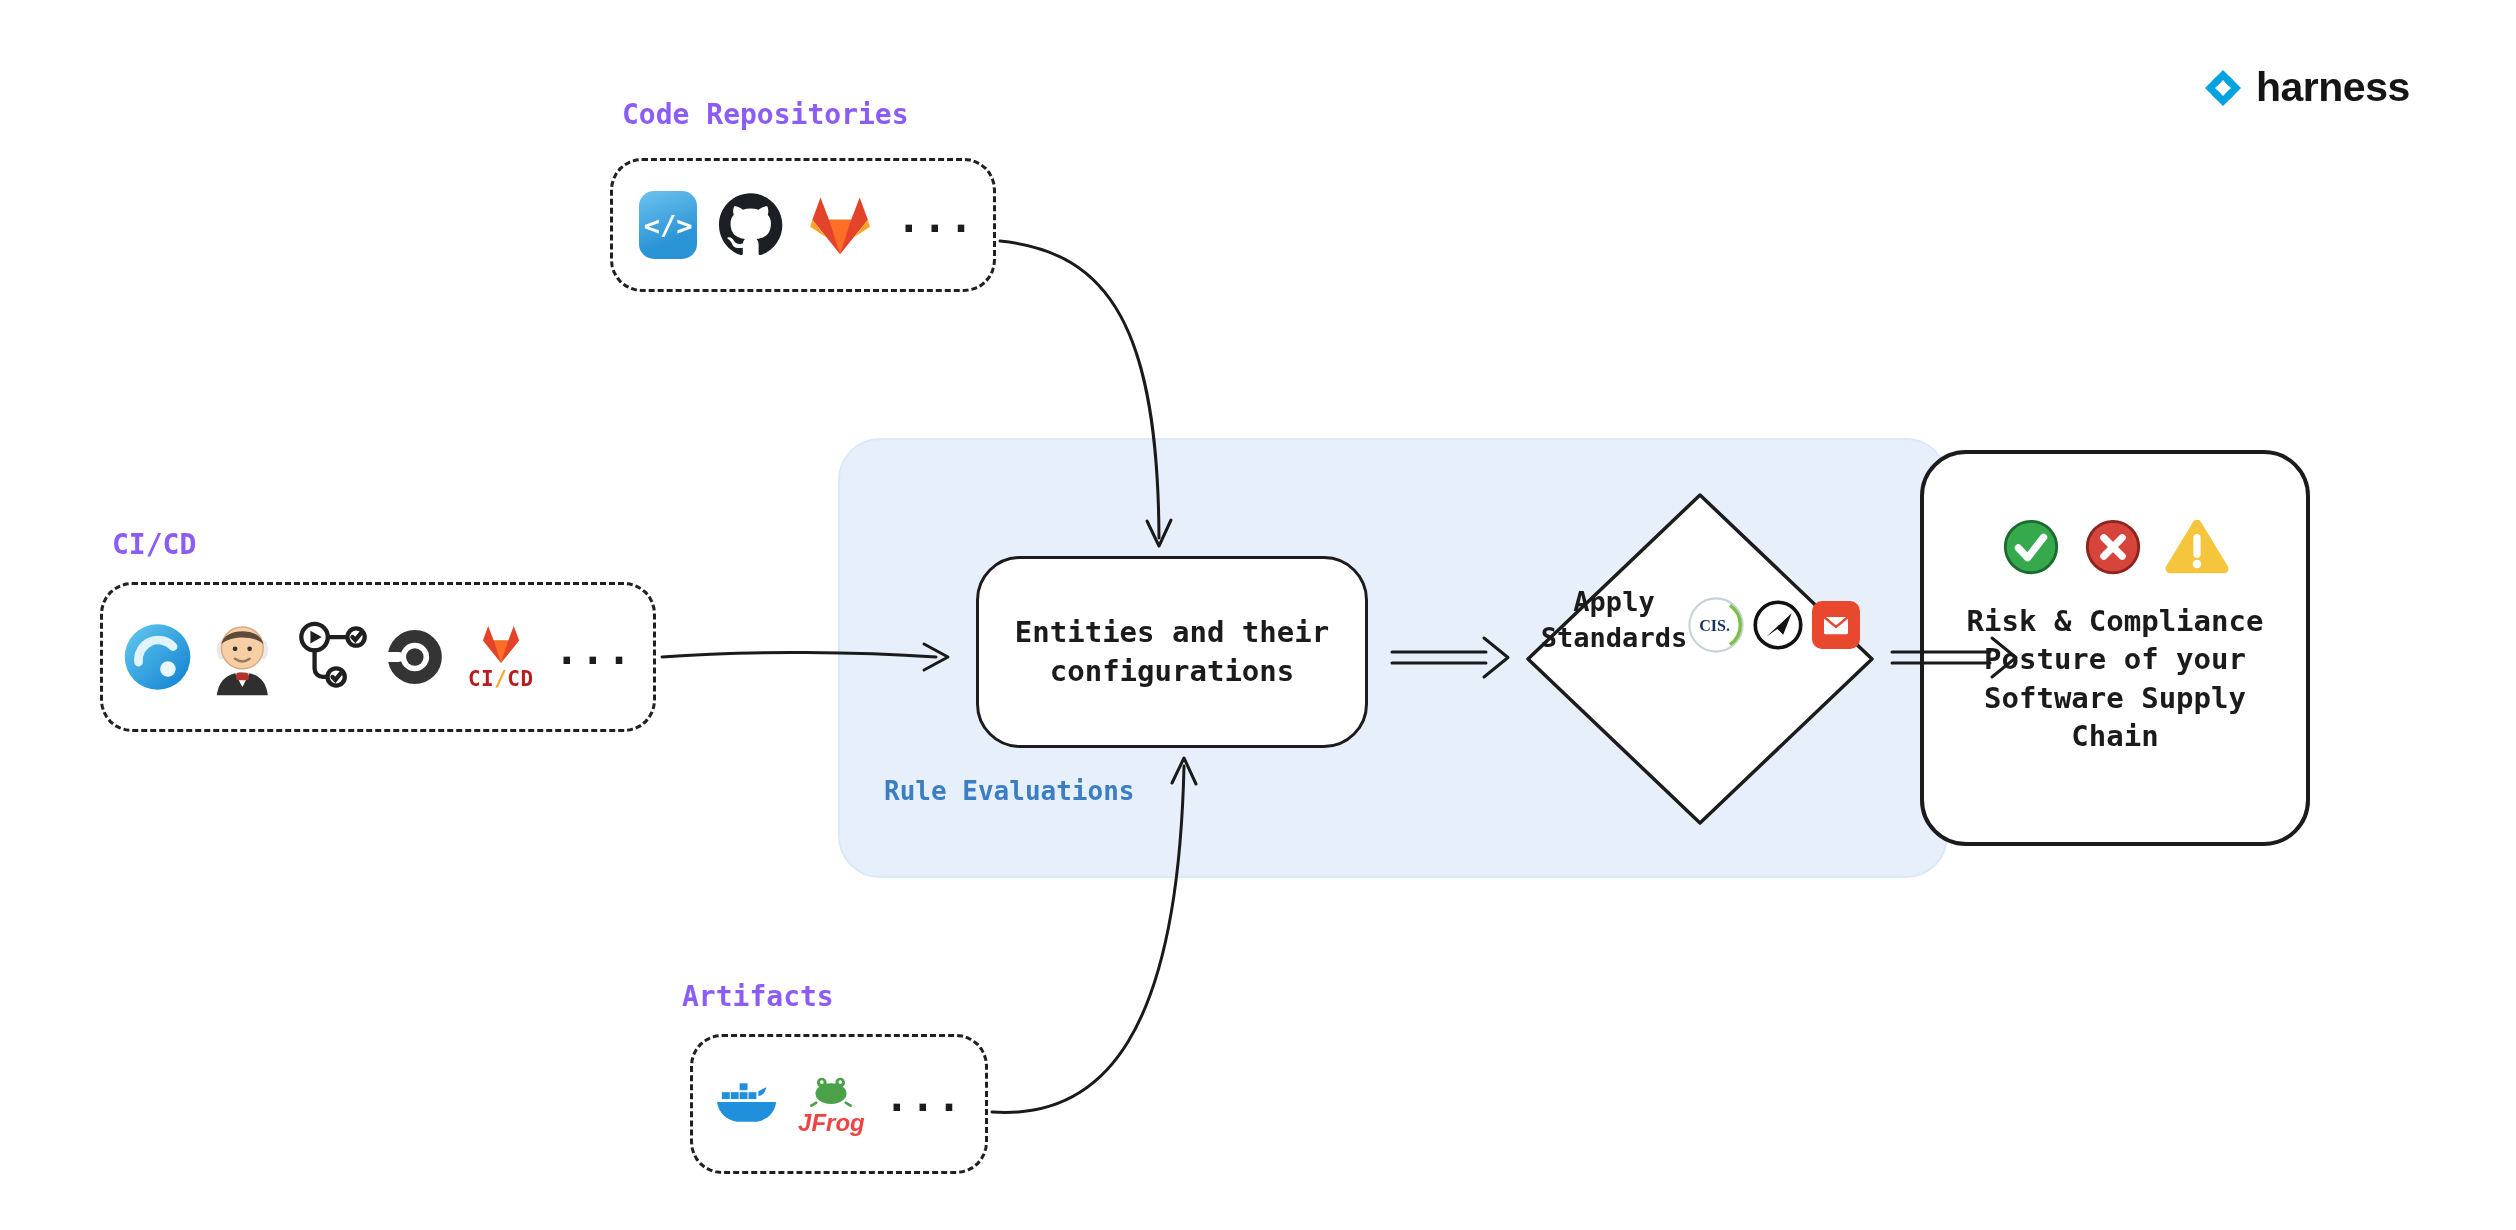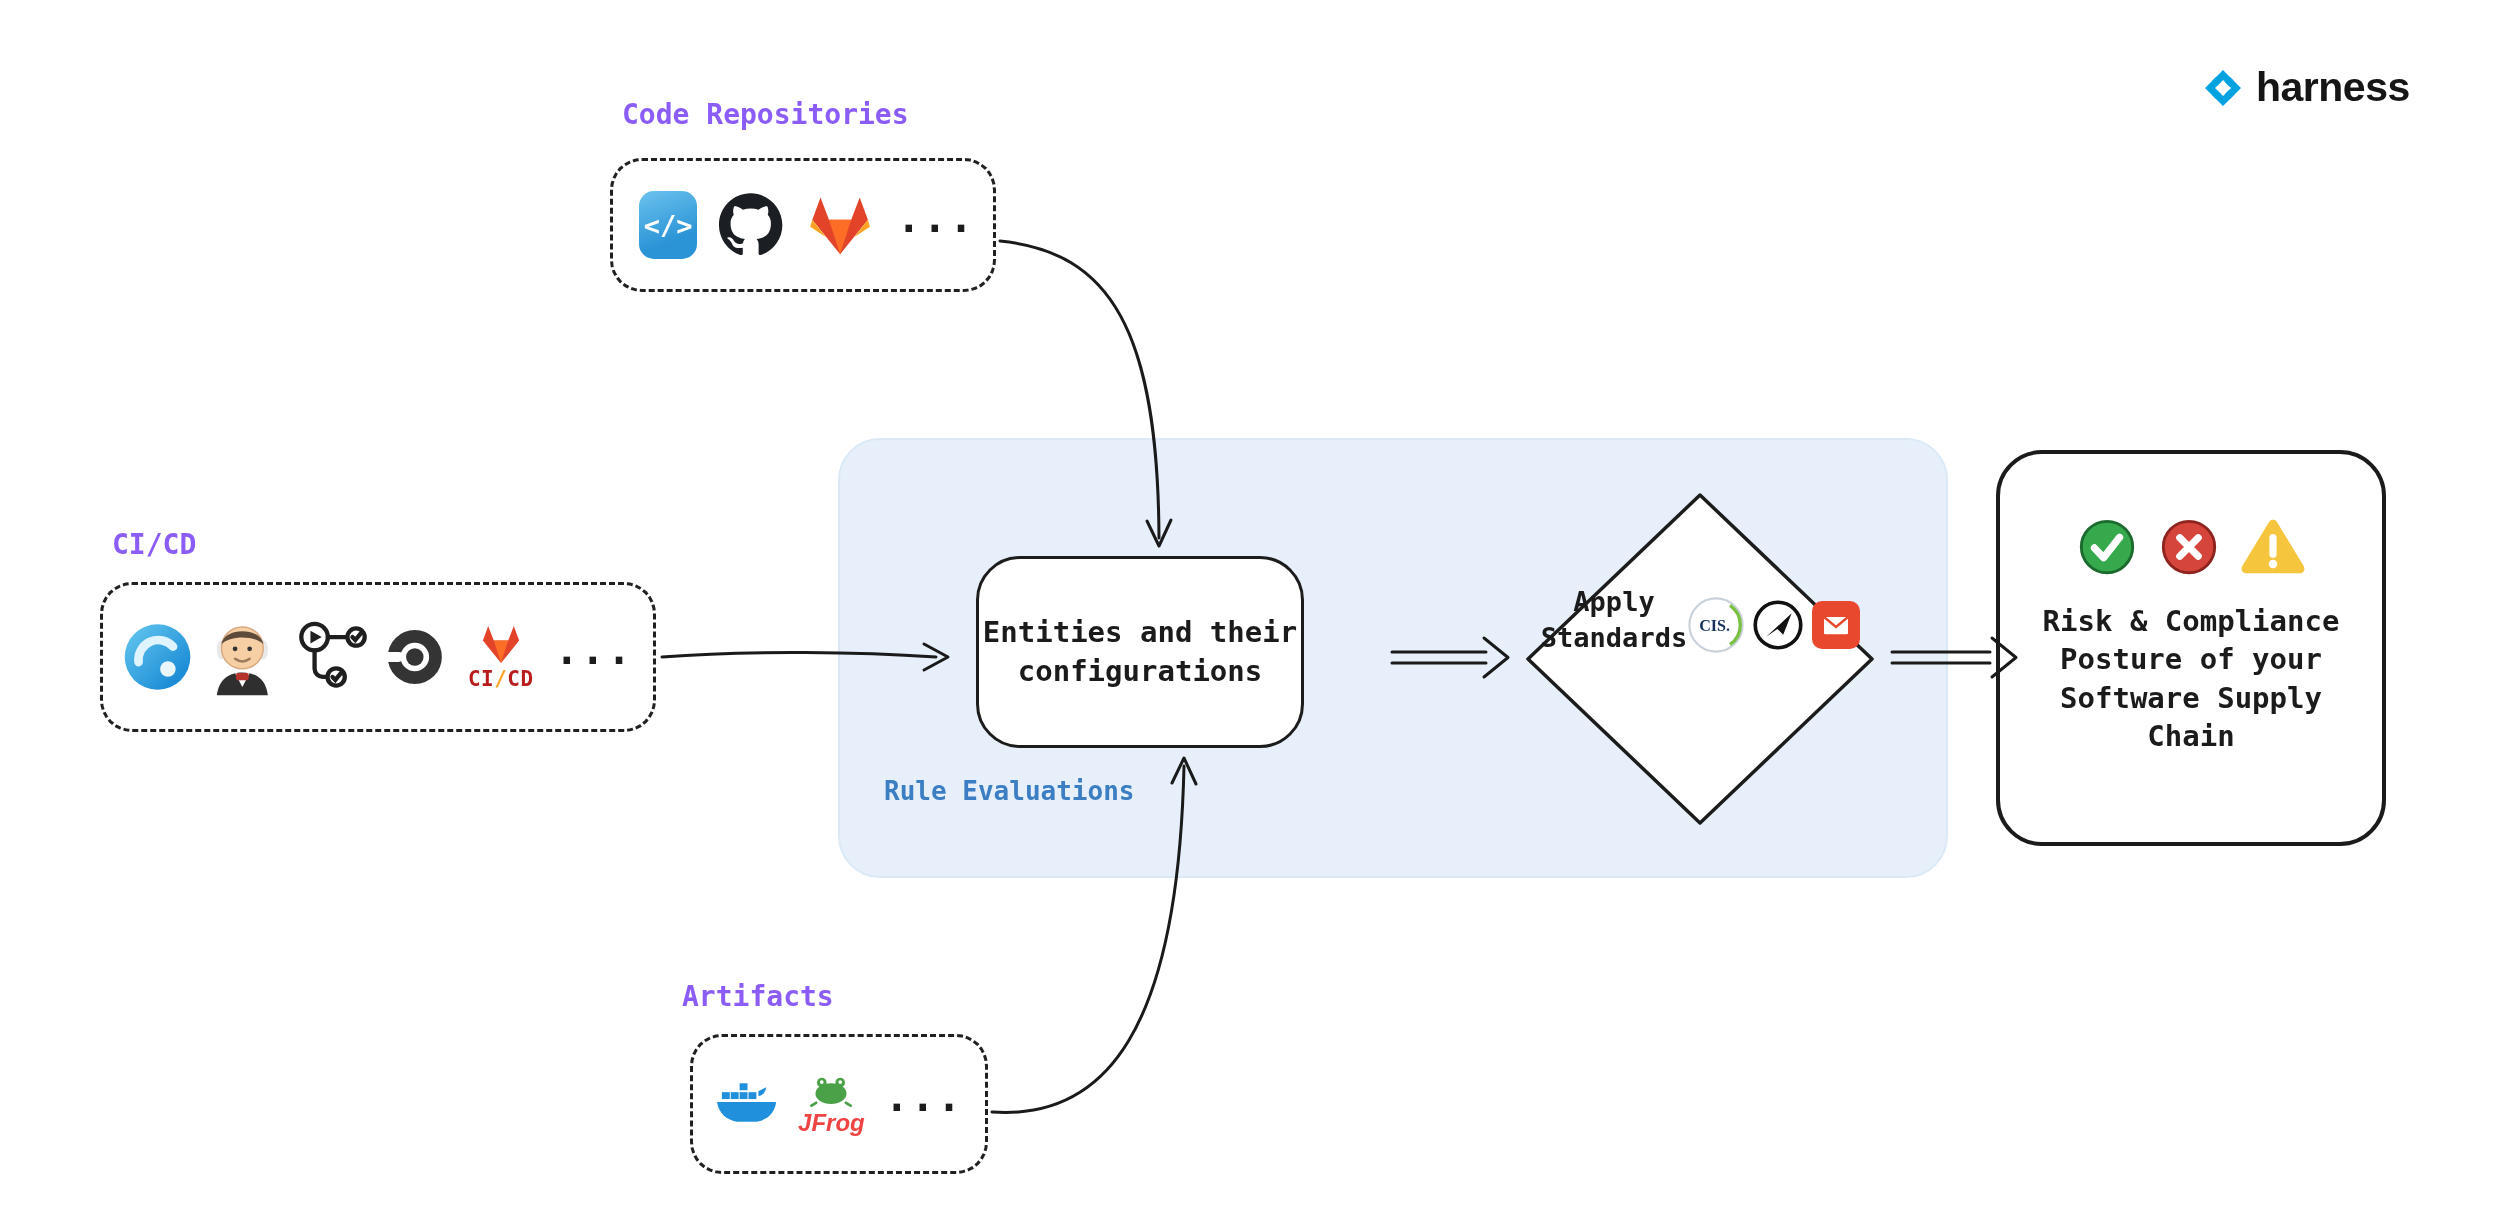--- a/index.html
+++ b/index.html
@@ -49,21 +49,21 @@
   .panel {
     position: absolute; left: 838px; top: 438px; width: 1110px; height: 440px;
     background: #e7f0fa; border: 2px solid #dbe9f7; border-radius: 42px;
     z-index: 1;
   }
   .rule-label {
     position: absolute; left: 884px; top: 776px;
     font-size: 26px; font-weight: 600; color: #3b7ec3; z-index: 3;
   }
   .entities-box {
-    position: absolute; left: 976px; top: 556px; width: 328px; height: 192px;
+    position: absolute; left: 976px; top: 556px; width: 392px; height: 192px;
     background: #ffffff; border: 3.5px solid #1c1c1c; border-radius: 44px;
     display: flex; align-items: center; justify-content: center;
     z-index: 3;
   }
   .entities-box .txt {
     width: 340px; text-align: center; font-size: 29px; line-height: 1.35; font-weight: 600; color: #1b1b1b;
   }
   .diamond-svg { position: absolute; left: 1520px; top: 487px; z-index: 3; }
   .diamond-content {
     position: absolute; left: 1540px; top: 584px; width: 320px;
@@ -73,21 +73,21 @@
   .diamond-content .txt {
     width: 170px; text-align: center; font-size: 27px; line-height: 1.35; font-weight: 600; color: #1b1b1b;
   }
   .diamond-content .std-icons { display: flex; align-items: center; gap: 8px; margin-top: 10px; }
   .orange-tile {
     width: 48px; height: 48px; border-radius: 10px; background: #e8482d;
     display: flex; align-items: center; justify-content: center;
   }
   
   .result-box {
-    position: absolute; left: 1996px; top: 450px; width: 390px; height: 396px;
+    position: absolute; left: 1920px; top: 450px; width: 390px; height: 396px;
     background: #ffffff; border: 4px solid #1b1b1b; border-radius: 46px;
     display: flex; flex-direction: column; align-items: center;
     padding-top: 62px; z-index: 3;
   }
   .result-box .status-row { display: flex; align-items: center; gap: 20px; }
   .result-box .txt {
     margin-top: 24px; width: 322px; text-align: center;
     font-size: 29px; line-height: 1.32; font-weight: 600; color: #1b1b1b;
   }
   

